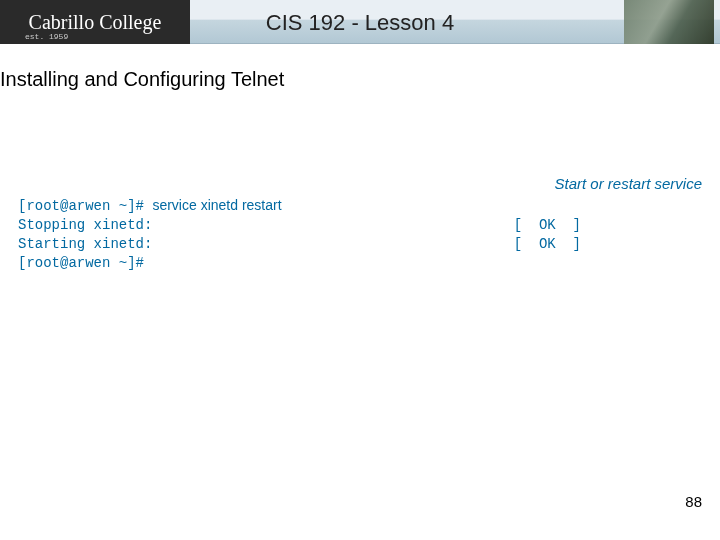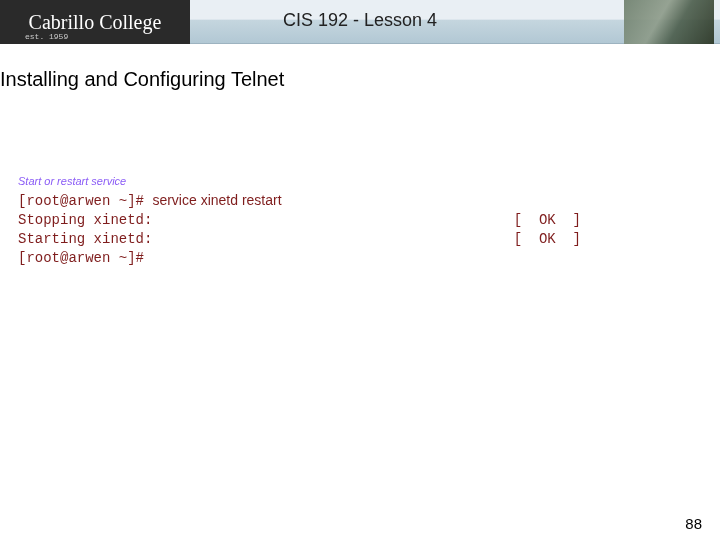--- a/index.html
+++ b/index.html
@@ -47,21 +47,21 @@
     font-family: Liberation Mono, monospace;
     font-style: normal;
     color: #ccc;
   }
   .header-title {
     position: absolute;
     left: 0;
     right: 0;
     text-align: center;
     top: 10px;
-    font-size: 18px;
+    font-size: 22px;
     color: #222;
     font-weight: normal;
   }
   .header-photo {
     position: absolute;
     right: 6px;
     top: 0;
     width: 90px;
     height: 44px;
     background: linear-gradient(120deg,#6b7d6a 0%,#8c9a88 40%,#4a5c4a 60%,#27311f 100%);
@@ -72,38 +72,39 @@
     margin-top: 24px;
     font-weight: normal;
     color: #000;
   }
   .section {
     margin-left: 18px;
     margin-right: 18px;
   }
   .section-label {
     font-style: italic;
-    font-size: 11px;
-    color: #8b5cf6;
+    font-size: 15px;
+    color: #0369a1;
+    text-align: right;
   }
   .sec1 { margin-top: 84px; }
   .sec2 { margin-top: 44px; }
   .term {
     font-family: "Courier New", monospace;
     font-size: 14px;
     line-height: 1.35;
     white-space: pre;
-    color: #7f1d1d;
+    color: #0369a1;
     margin-top: 4px;
   }
   .term .cmd { font-family: Verdana, Arial, sans-serif; font-size: 14px; }
   .page-num {
     position: absolute;
     right: 18px;
-    bottom: 8px;
+    bottom: 30px;
     font-size: 15px;
     color: #000;
   }
 </style>
 </head>
 <body>
 
 <div class="header-bar">
   <div class="logo">
     <span>Cabrillo College</span>

